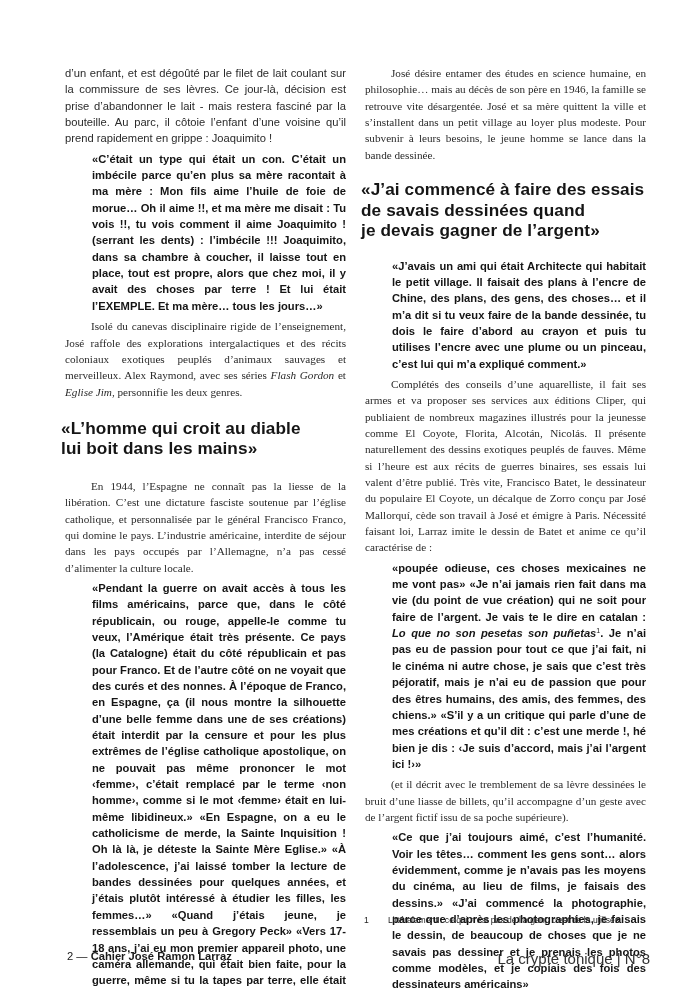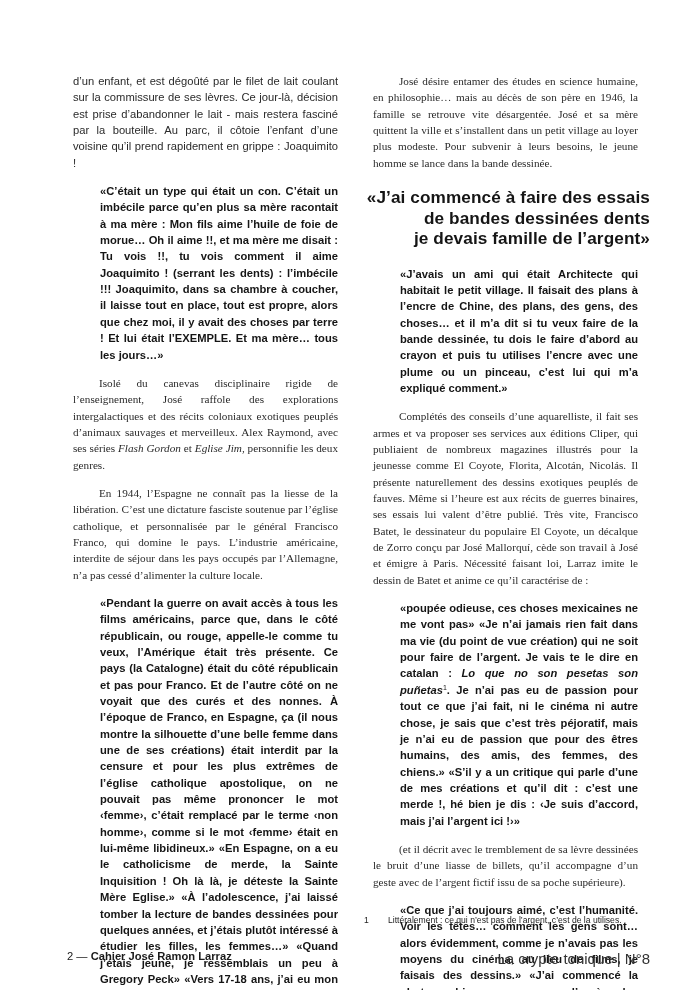--- a/index.html
+++ b/index.html
@@ -1,50 +1,51 @@
 <!DOCTYPE html>
 <html><head>
 <meta charset="utf-8">
 <style>
   html, body { margin: 0; padding: 0; background: #ffffff; }
   body { width: 700px; height: 990px; position: relative; overflow: hidden;
          font-family: "Liberation Sans", "DejaVu Sans", sans-serif; color: #1c1c1c; }
   .col { position: absolute; top: 61px; width: 289px; font-size: 11.2px; line-height: 16.35px; }
   .col-left { left: 61px; }
   .col-right { left: 361px; }
-  p { margin: 12px; text-align: justify; }
+  p { margin: 4px; text-align: justify; }
   .body-text { color: #2a2a2a; }
   .indent { text-indent: 26px; font-family: Liberation Serif, serif; }
   .quote { font-weight: bold; padding-left: 27px; color: #151515; }
   .quote i { font-weight: bold; }
-  h2 { margin: 0; font-size: 17.2px; line-height: 20.5px; font-weight: bold; text-align: right; color: #151515; letter-spacing: 0.1px; }
+  h2 { margin: 0; font-size: 17.2px; line-height: 20.5px; font-weight: bold; text-align: left; color: #151515; letter-spacing: 0.1px; }
   .h-left { margin: 18px 0 19px 0; }
   .h-right { margin: 16px 0 17px 0; }
   sup { font-size: 7px; line-height: 0; vertical-align: 4px; font-weight: normal; }
   .footnote { position: absolute; left: 361px; top: 914px; width: 300px; font-size: 8.6px; line-height: 12px; color: #222; }
   .footnote .fn-num { display: inline-block; width: 27px; padding-left: 3px; box-sizing: border-box; }
   .footer-left { position: absolute; left: 67px; top: 950px; font-size: 11.2px; color: #1a1a1a; }
   .footer-left .num { font-weight: normal; }
   .footer-left .title { font-weight: bold; text-align: center; }
   .footer-right { position: absolute; right: 50px; top: 950px; font-size: 15px; color: #333; }
 </style>
 </head>
 <body>
 
 <div class="col col-left">
   <p class="body-text">d’un enfant, et est dégoûté par le filet de lait coulant sur la commissure de ses lèvres. Ce jour-là, décision est prise d’abandonner le lait - mais restera fasciné par la bouteille. Au parc, il côtoie l’enfant d’une voisine qu’il prend rapidement en grippe : Joaquimito !</p>
   <p class="quote">«C’était un type qui était un con. C’était un imbécile parce qu’en plus sa mère racontait à ma mère : Mon fils aime l’huile de foie de morue… Oh il aime !!, et ma mère me disait : Tu vois !!, tu vois comment il aime Joaquimito ! (serrant les dents) : l’imbécile !!! Joaquimito, dans sa chambre à coucher, il laisse tout en place, tout est propre, alors que chez moi, il y avait des choses par terre ! Et lui était l’EXEMPLE. Et ma mère… tous les jours…»</p>
   <p class="body-text indent"><span>Isolé du canevas disciplinaire rigide de l’enseignement, José raffole des explorations intergalactiques et des récits coloniaux exotiques peuplés d’animaux sauvages et merveilleux. Alex Raymond, avec ses séries </span><i>Flash Gordon</i><span> et </span><i>Eglise Jim</i><span>, personnifie les deux genres.</span></p>
+  <h2 class="h-left"><span>«L’homme qui croit au diable</span><br><span>lui boit dans les mains»</span></h2>
   <p class="body-text indent">En 1944, l’Espagne ne connaît pas la liesse de la libération. C’est une dictature fasciste soutenue par l’église catholique, et personnalisée par le général Francisco Franco, qui domine le pays. L’industrie américaine, interdite de séjour dans les pays occupés par l’Allemagne, n’a pas cessé d’alimenter la culture locale.</p>
   <p class="quote">«Pendant la guerre on avait accès à tous les films américains, parce que, dans le côté républicain, ou rouge, appelle-le comme tu veux, l’Amérique était très présente. Ce pays (la Catalogne) était du côté républicain et pas pour Franco. Et de l’autre côté on ne voyait que des curés et des nonnes. À l’époque de Franco, en Espagne, ça (il nous montre la silhouette d’une belle femme dans une de ses créations) était interdit par la censure et pour les plus extrêmes de l’église catholique apostolique, on ne pouvait pas même prononcer le mot ‹femme›, c’était remplacé par le terme ‹non homme›, comme si le mot ‹femme› était en lui-même libidineux.» «En Espagne, on a eu le catholicisme de merde, la Sainte Inquisition ! Oh là là, je déteste la Sainte Mère Eglise.» «À l’adolescence, j’ai laissé tomber la lecture de bandes dessinées pour quelques années, et j’étais plutôt intéressé à étudier les filles, les femmes…» «Quand j’étais jeune, je ressemblais un peu à Gregory Peck» «Vers 17-18 ans, j’ai eu mon premier appareil photo, une caméra allemande, qui était bien faite, pour la guerre, même si tu la tapes par terre, elle était solide. Comme tout ce qui est allemand. C’était un appareil photo, 32, 36 photos. J’ai pris des</p>
 </div>
 
 <div class="col col-right">
   <p class="body-text indent">José désire entamer des études en science humaine, en philosophie… mais au décès de son père en 1946, la famille se retrouve vite désargentée. José et sa mère quittent la ville et s’installent dans un petit village au loyer plus modeste. Pour subvenir à leurs besoins, le jeune homme se lance dans la bande dessinée.</p>
-  <h2 class="h-right"><span>«J’ai commencé à faire des essais</span><br><span>de bandes dessinées dents</span><br><span>je devais famille de l’argent»</span></h2>
+  <h2 class="h-right"><span>«J’ai commencé à faire des essais</span><br><span>de savais dessinées quand</span><br><span>je devais gagner de l’argent»</span></h2>
   <p class="quote">«J’avais un ami qui était Architecte qui habitait le petit village. Il faisait des plans à l’encre de Chine, des plans, des gens, des choses… et il m’a dit si tu veux faire de la bande dessinée, tu dois le faire d’abord au crayon et puis tu utilises l’encre avec une plume ou un pinceau, c’est lui qui m’a expliqué comment.»</p>
   <p class="body-text indent">Complétés des conseils d’une aquarelliste, il fait ses armes et va proposer ses services aux éditions Cliper, qui publiaient de nombreux magazines illustrés pour la jeunesse  comme El Coyote, Florita, Alcotán, Nicolás. Il présente naturellement des dessins exotiques peuplés de fauves. Même si l’heure est aux récits de guerres binaires, ses essais lui valent d’être publié. Très vite, Francisco Batet, le dessinateur du populaire El Coyote, un décalque de Zorro conçu par José Mallorquí, cède son travail à José et émigre à Paris. Nécessité faisant loi, Larraz  imite le dessin de Batet et anime ce qu’il caractérise de :</p>
   <p class="quote"><span>«poupée odieuse, ces choses mexicaines ne me vont pas» «Je n’ai jamais rien fait dans ma vie (du point de vue création) qui ne soit pour faire de l’argent. Je vais te le dire en catalan : </span><i>Lo que no son pesetas son puñetas</i><sup>1</sup><span>. Je n’ai pas eu de passion pour tout ce que j’ai fait, ni le cinéma ni autre chose, je sais que c’est très péjoratif, mais je n’ai eu de passion que pour des êtres humains, des amis, des femmes, des chiens.» «S’il y a un critique qui parle d’une de mes créations et qu’il dit : c’est une merde !, hé bien je dis : ‹Je suis d’accord, mais j’ai l’argent ici !›»</span></p>
   <p class="body-text indent">(et il décrit avec le tremblement de sa lèvre dessinées le bruit d’une liasse de billets, qu’il accompagne d’un geste avec de l’argent fictif issu de sa poche supérieure).</p>
   <p class="quote">«Ce que j’ai toujours aimé, c’est l’humanité. Voir les têtes… comment les gens sont… alors évidemment, comme je n’avais pas les moyens du cinéma, au lieu de films, je faisais des dessins.» «J’ai commencé la photographie, parce que d’après les photographies, je faisais le dessin, de beaucoup de choses que je ne savais pas dessiner et je prenais les photos comme modèles, et je copiais des fois des dessinateurs américains»</p>
 </div>
 
 <div class="footnote">
   <span class="fn-num">1</span><span>Littéralement : ce qui n’est pas de l’argent, c’est de la utilises.</span>
 </div>

